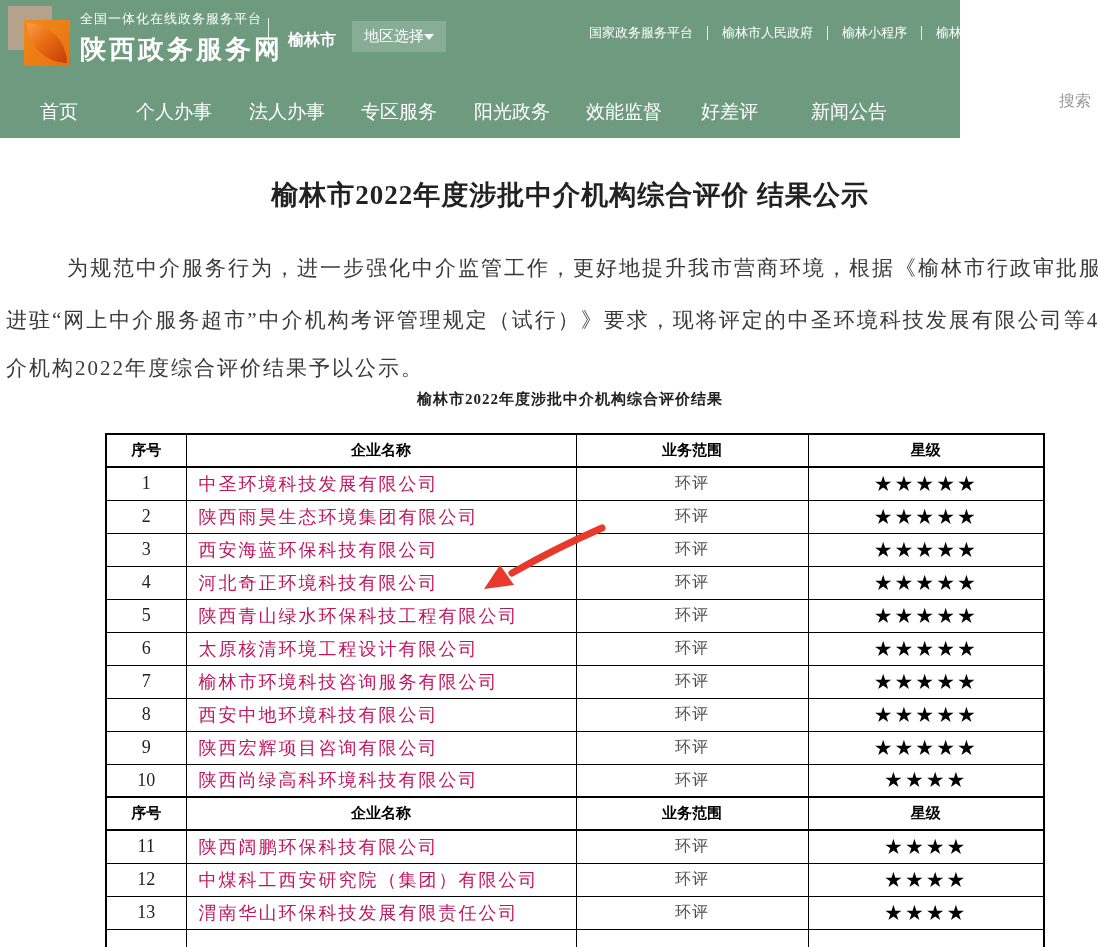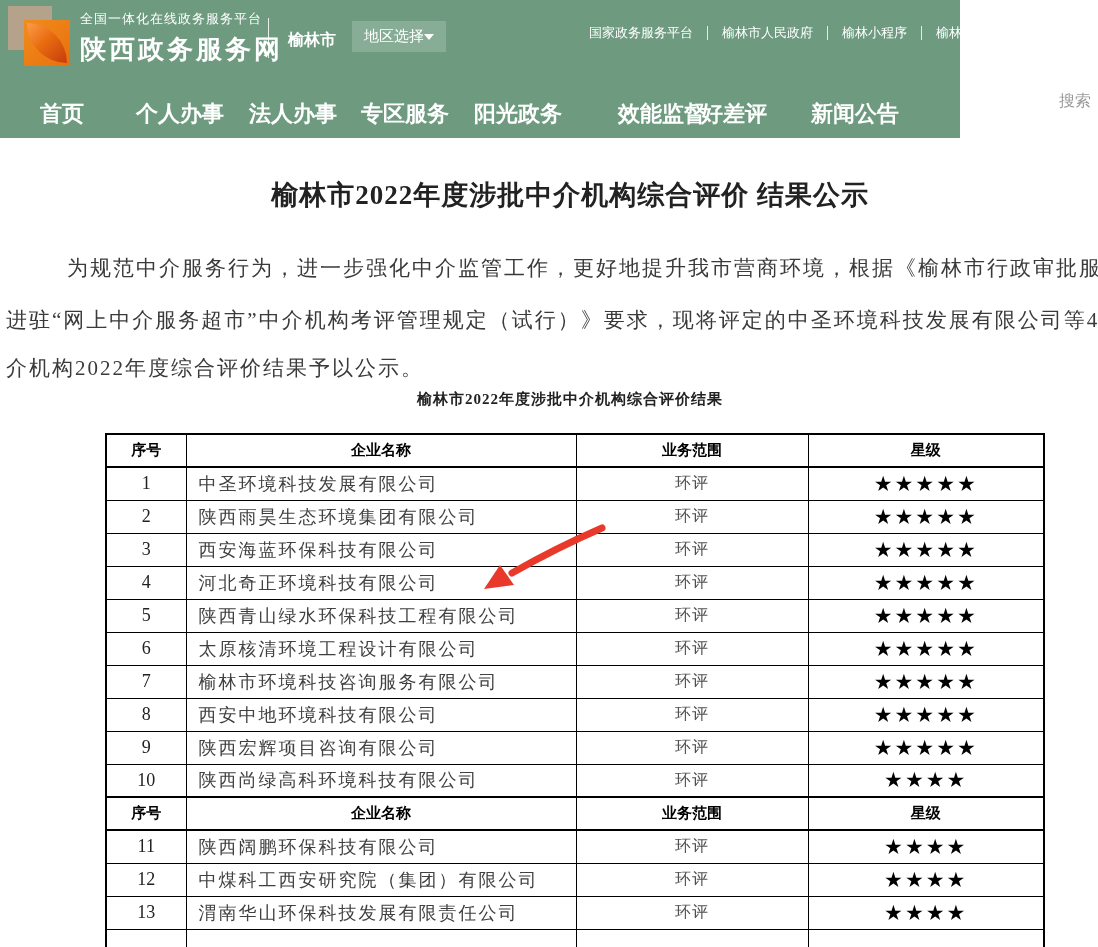--- a/index.html
+++ b/index.html
@@ -32,24 +32,24 @@
   .region-btn .caret { width:0; height:0; border-left:5px solid transparent;
       border-right:5px solid transparent; border-top:6px solid #fff; display:inline-block; }
 
   .top-links { position:absolute; left:575px; top:24px; display:flex; align-items:center;margin-left:14px; }
   .top-links .tlink { color:#fff; font-size:13px; white-space:nowrap; cursor:pointer; }
   .top-links .sep { width:1px; height:14px; background:rgba(255,255,255,.8); margin:0 14px; }
   .register-link { position:absolute; left:1076px; top:22px; color:#fff; font-size:15px;
       font-weight:bold; white-space:nowrap; cursor:pointer; }
 
   
-  .nav-item { position:absolute; top:99px; color:#fff; font-size:22px; font-weight:700;
+  .nav-item { position:absolute; top:99px; color:#fff; font-size:19px; font-weight:400;
       white-space:nowrap; cursor:pointer; }
   .nav-i0{left:40px;} .nav-i1{left:136px;} .nav-i2{left:249px;} .nav-i3{left:361px;}
-  .nav-i4{left:474px;} .nav-i5{left:618px;} .nav-i6{left:701px;} .nav-i7{left:811px;}
+  .nav-i4{left:474px;} .nav-i5{left:586px;} .nav-i6{left:701px;} .nav-i7{left:811px;}
 
   .search-box { position:absolute; left:1049px; top:85px; width:160px; height:31px;
       background:#fff; border:none; border-radius:2px; padding:0 10px;
       font-size:16px; color:#555; outline:none; }
   .search-box::placeholder { color:#9a9a9a; }
 
   
   .article-title { position:absolute; left:0; top:177px; width:1140px; text-align:center;
       font-family:"Liberation Serif", serif; font-weight:bold; font-size:27px; color:#222;
       letter-spacing:1px; white-space:nowrap; }
@@ -71,21 +71,21 @@
   .eval-table col.c0{width:80px;} .eval-table col.c1{width:390px;}
   .eval-table col.c2{width:232px;} .eval-table col.c3{width:236px;}
   .eval-table th, .eval-table td { border:1px solid #000; overflow:hidden; }
   .eval-table { border:2px solid #000; }
   .eval-table tr { height:33px; }
   .eval-table tr.head-row { height:33px; }
   .eval-table tr.head-row th { font-size:15px; font-weight:bold; color:#000;
       text-align:center; border-bottom-width:2px; border-top-width:2px; }
   .eval-table td.c-no { text-align:center; font-size:18px; color:#222; }
   .eval-table td.c-company { text-align:left; padding-left:12px; font-size:18px;
-      color:#404040; letter-spacing:2px; white-space:nowrap; }
+      color:#be185d; letter-spacing:2px; white-space:nowrap; }
   .eval-table td.c-scope { text-align:center; font-size:16px; color:#4f4f4f; letter-spacing:1px; }
   .eval-table td.c-stars { text-align:center; font-size:21px; color:#000; letter-spacing:2px;
       font-family:"DejaVu Sans", sans-serif; }
   .eval-table tr.partial-row { height:34px; }
 
   
   .arrow-annotation { position:absolute; left:440px; top:513px; width:200px; height:92px;
       pointer-events:none; }
 </style>
 </head>

